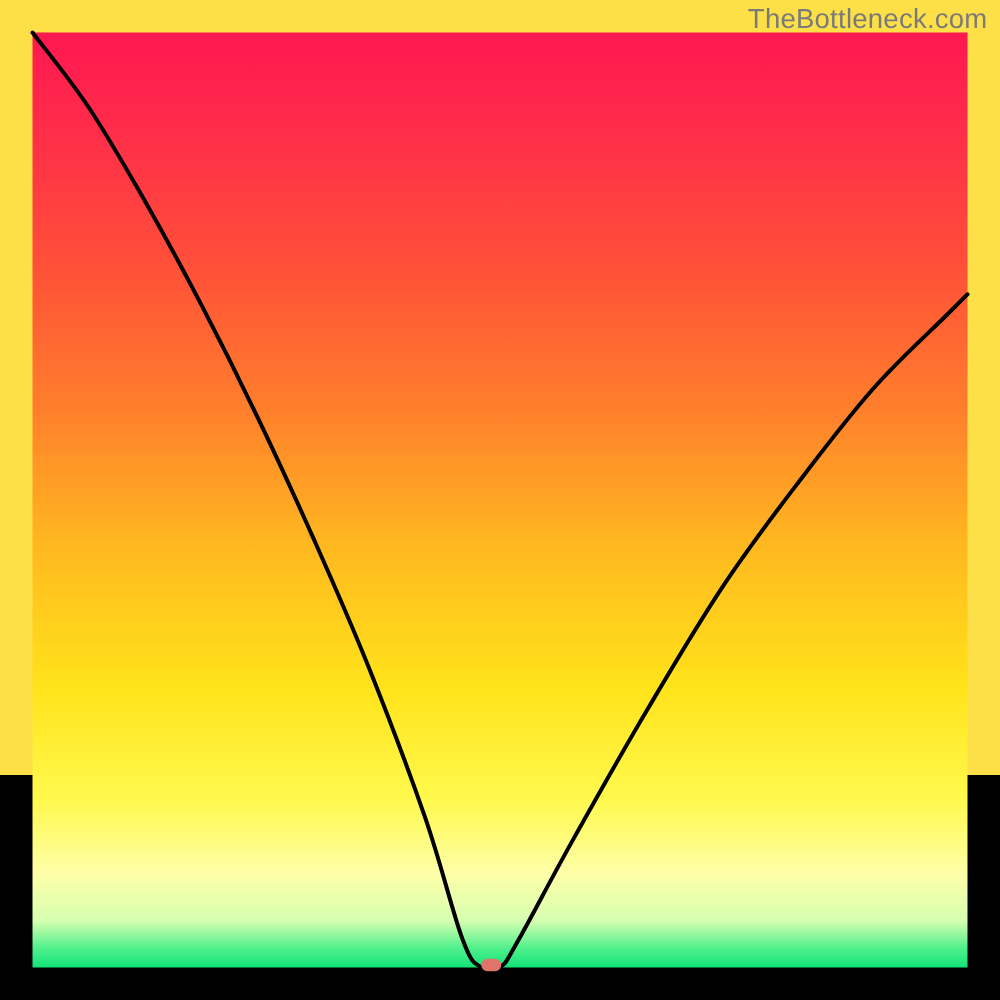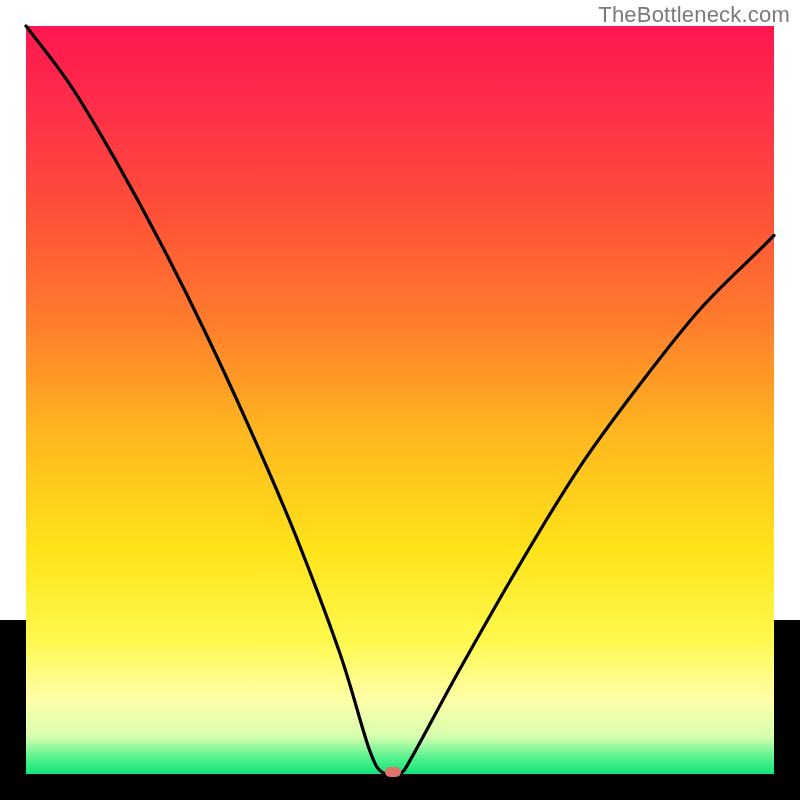--- a/index.html
+++ b/index.html
@@ -8,21 +8,21 @@
     width: 800px;
     height: 800px;
     overflow: hidden;
     background: #000;
     font-family: Arial, Helvetica, sans-serif;
   }
   .frame {
     position: relative;
     width: 800px;
     height: 620px;
-    background: #ffffff;
+    background: #fde047;
   }
   .watermark {
     position: absolute;
     top: 2px;
     right: 10px;
     color: #7a7a7a;
     font-size: 22px;
     font-weight: 500;
     letter-spacing: 0.2px;
     z-index: 10;

